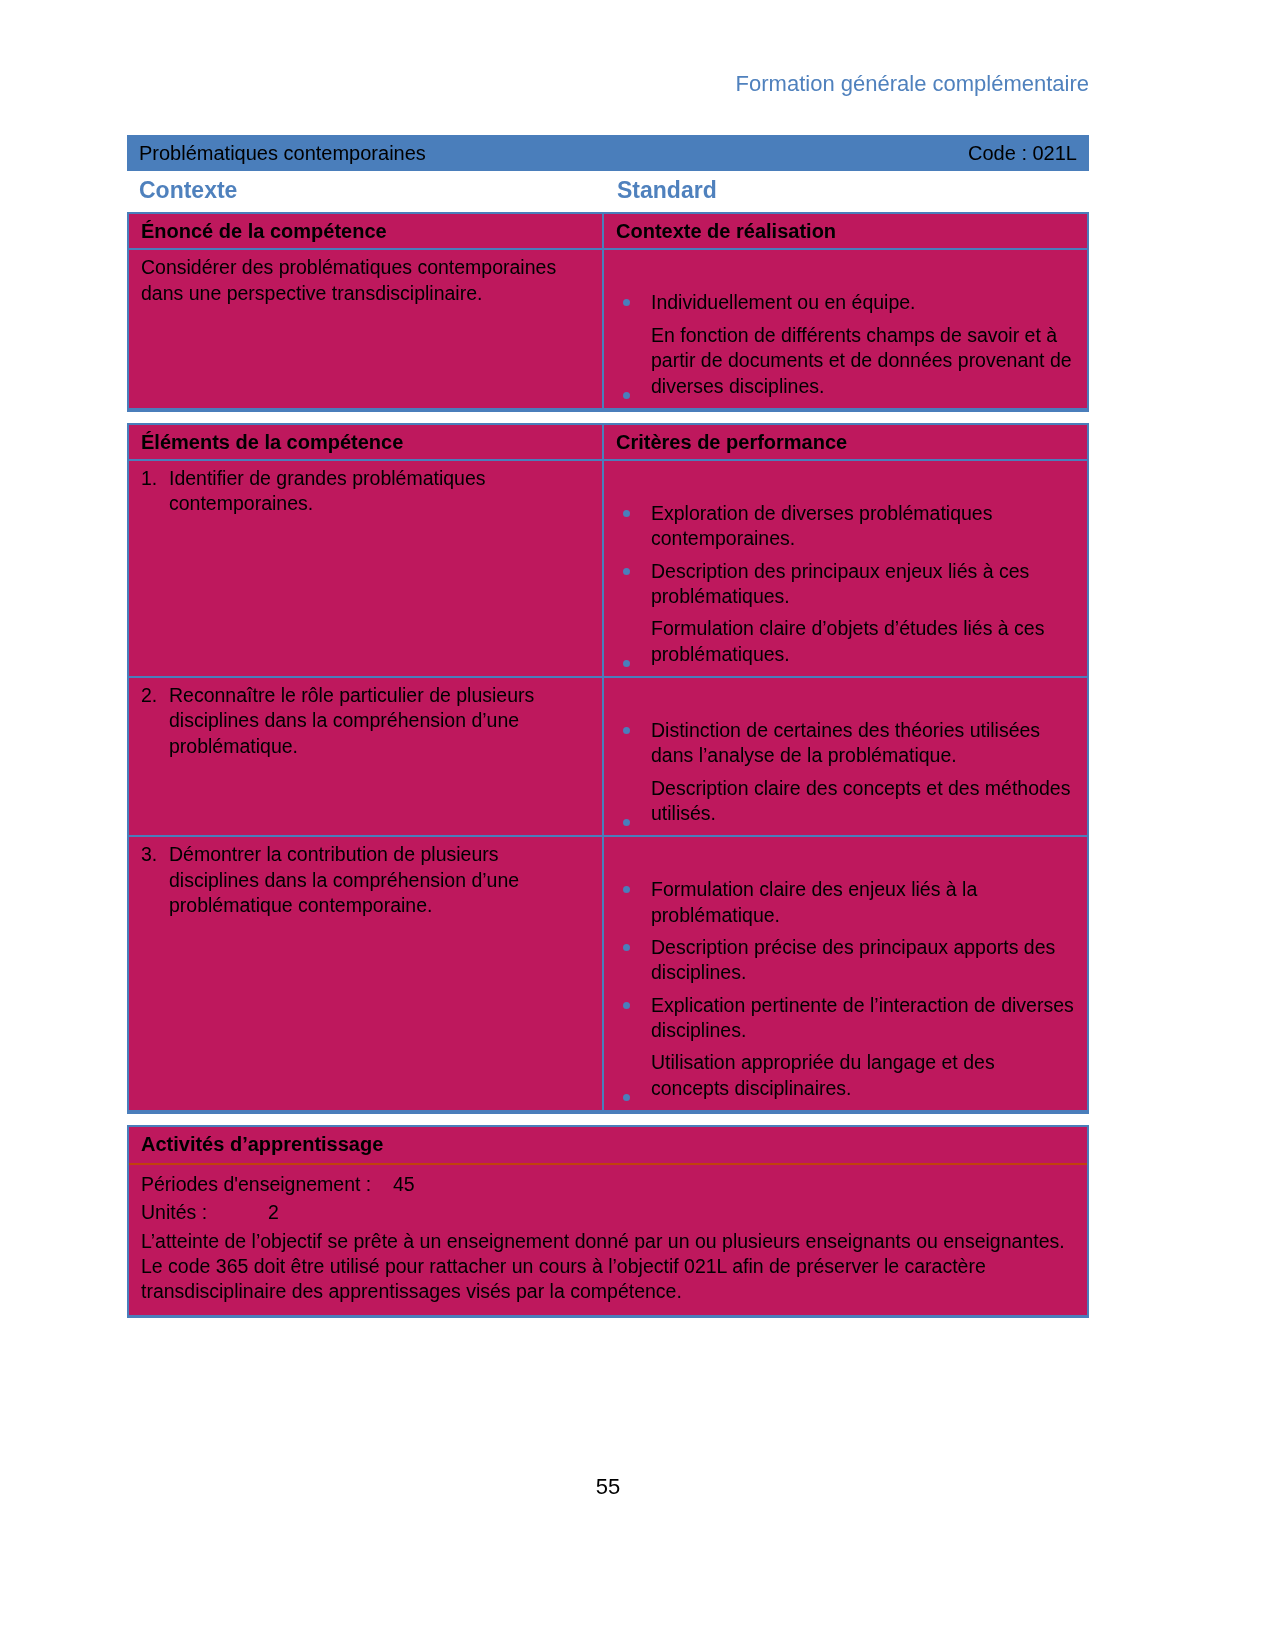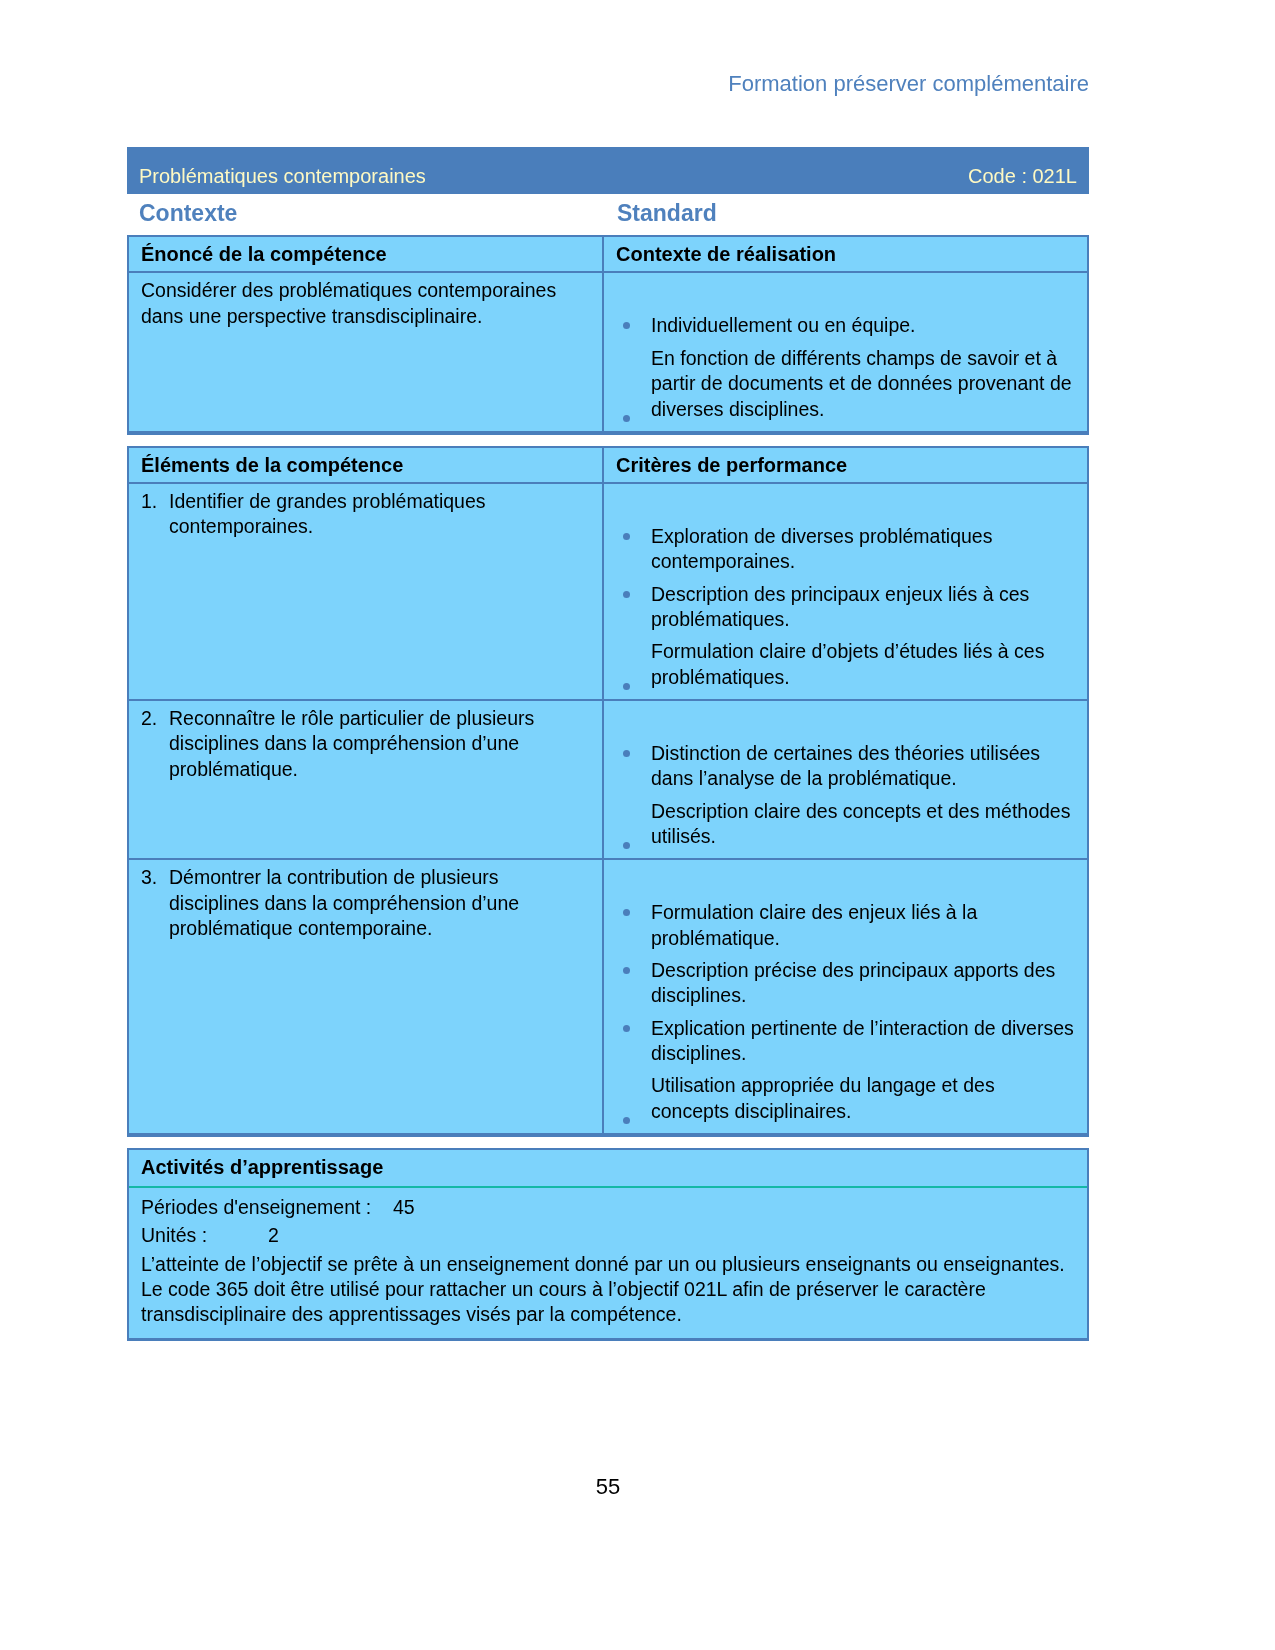--- a/index.html
+++ b/index.html
@@ -15,40 +15,40 @@
   .content { position:absolute; left:127px; top:0; width:962px; }
 
   .running-header {
     margin-top:70px;
     text-align:right;
     color:#4f81bd;
     font-size:22px;
   }
 
   .title-bar {
-    margin-top:48px;
+    margin-top:36px;
     background:#4a7ebb;
-    color:#fef9c3;
+    color:#000000;
     font-size:20px;
     display:flex;
     justify-content:space-between;
     align-items:center;
-    padding:16px 12px 5px 12px;
+    padding:5px 12px 5px 12px;
   }
 
   .col-titles { display:flex; margin:5px 0 7px 0; }
   .col-title { font-weight:bold; font-size:23px; color:#4f81bd; }
   .col-title.objectif { width:475px; padding-left:12px; flex-shrink:0; }
   .col-title.standard { padding-left:15px; }
 
   .panel {
     border:2px solid #4a7ebb;
     border-bottom-width:4px;
     margin-bottom:11px;
-    background:#7dd3fc;
+    background:#be185d;
   }
   .panel.activities { border-bottom-width:3px; }
 
   .prow { display:flex; }
   .prow.bordered { border-bottom:2px solid #4a7ebb; }
   .cell { padding:5px 12px 9px 12px; }
   .cell.left { width:475px; flex-shrink:0; border-right:2px solid #4a7ebb; }
   .cell.right { flex:1; }
   .hdr { font-weight:bold; font-size:20px; padding-top:4px; padding-bottom:4px; }
 
@@ -60,21 +60,21 @@
     background:#4a7ebb;
     margin:9px 0 0 7px;
     flex-shrink:0;
   }
   .btext { padding-left:21px; flex:1; }
 
   .numitem { display:flex; }
   .num { width:28px; flex-shrink:0; }
   .numtext { flex:1; }
 
-  .act-header { font-weight:bold; font-size:20px; padding:4px 12px 6px 12px; border-bottom:2px solid #14b8a6; }
+  .act-header { font-weight:bold; font-size:20px; padding:4px 12px 6px 12px; border-bottom:2px solid #c2410c; }
   .act-body { padding:4px 12px 10px 12px; }
   .act-row { display:flex; margin-top:3px; }
   .act-label { flex-shrink:0; }
   .act-label.wide { width:252px; }
   .act-label.narrow { width:127px; }
   .act-value { flex:1; }
   .precision-par { margin:0; }
 
   .page-number {
     position:absolute;
@@ -84,21 +84,21 @@
     font-size:22px;
     color:#000;
   }
 </style>
 </head>
 <body>
 
 <div class="page">
   <div class="content">
 
-    <div class="running-header">Formation préserver  complémentaire</div>
+    <div class="running-header">Formation générale  complémentaire</div>
 
     <div class="title-bar">
       <span>Problématiques contemporaines</span>
       <span>Code : 021L</span>
     </div>
 
     <div class="col-titles">
       <span class="col-title objectif">Contexte</span>
       <span class="col-title standard">Standard</span>
     </div>

